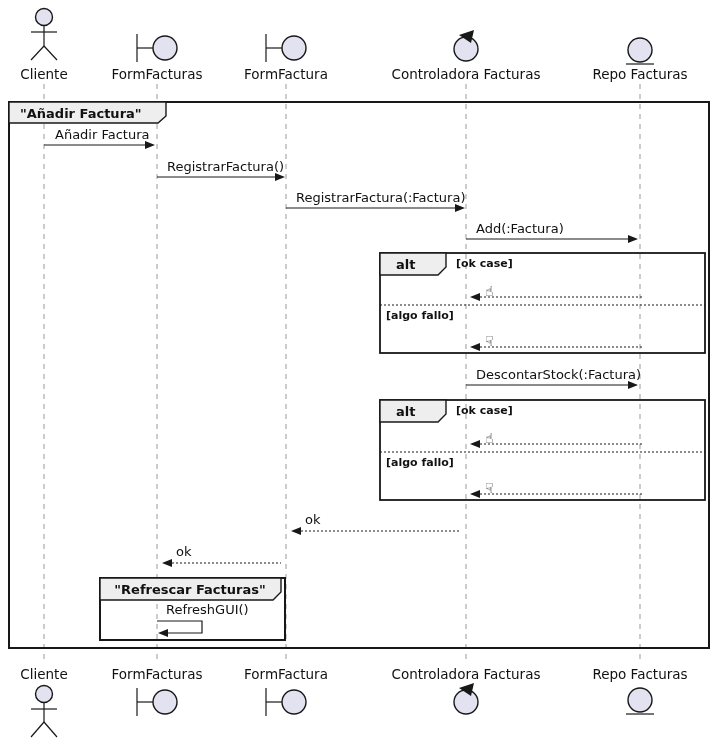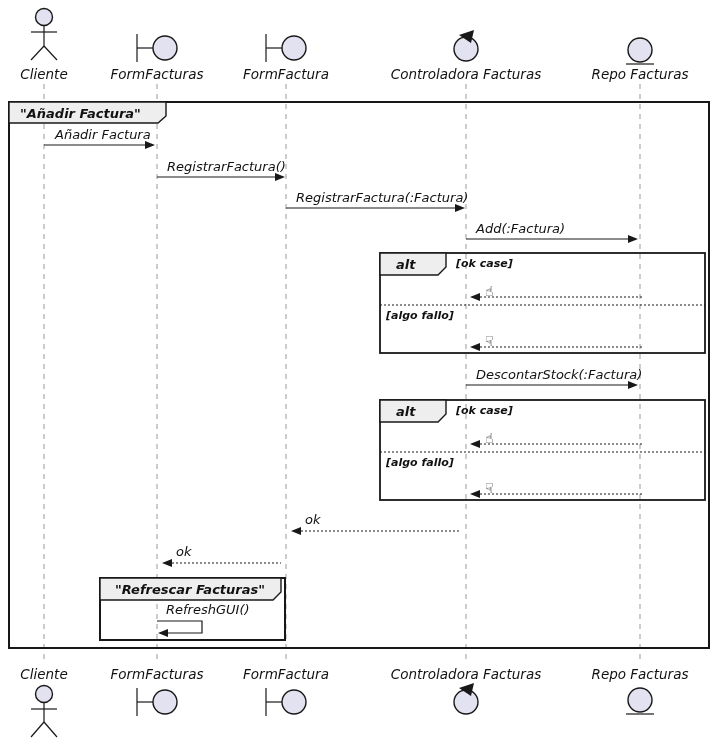--- a/index.html
+++ b/index.html
@@ -1,16 +1,16 @@
 <!DOCTYPE html>
 <html><head>
 <meta charset="utf-8">
 <style>
   html,body{margin:0;padding:0;background:#fff;}
-  .stage{position:relative;width:717px;height:748px;background:#fff;overflow:hidden;font-style:italic;}
+  .stage{position:relative;width:717px;height:748px;background:#fff;overflow:hidden;}
   svg{display:block;}
   text{font-family:"DejaVu Sans","Liberation Sans",sans-serif;fill:#111;}
   .plabel{font-size:13.5px;}
   .msg{font-size:13px;}
   .ftitle{font-size:13px;font-weight:bold;}
   .op{font-size:13px;font-weight:bold;}
   .guard{font-size:11px;font-weight:bold;}
   .hand{font-size:14px;}
   .ln{stroke:#181818;stroke-width:1.2;fill:none;}
   .life{stroke:#999;stroke-width:1;stroke-dasharray:5,5;fill:none;}

